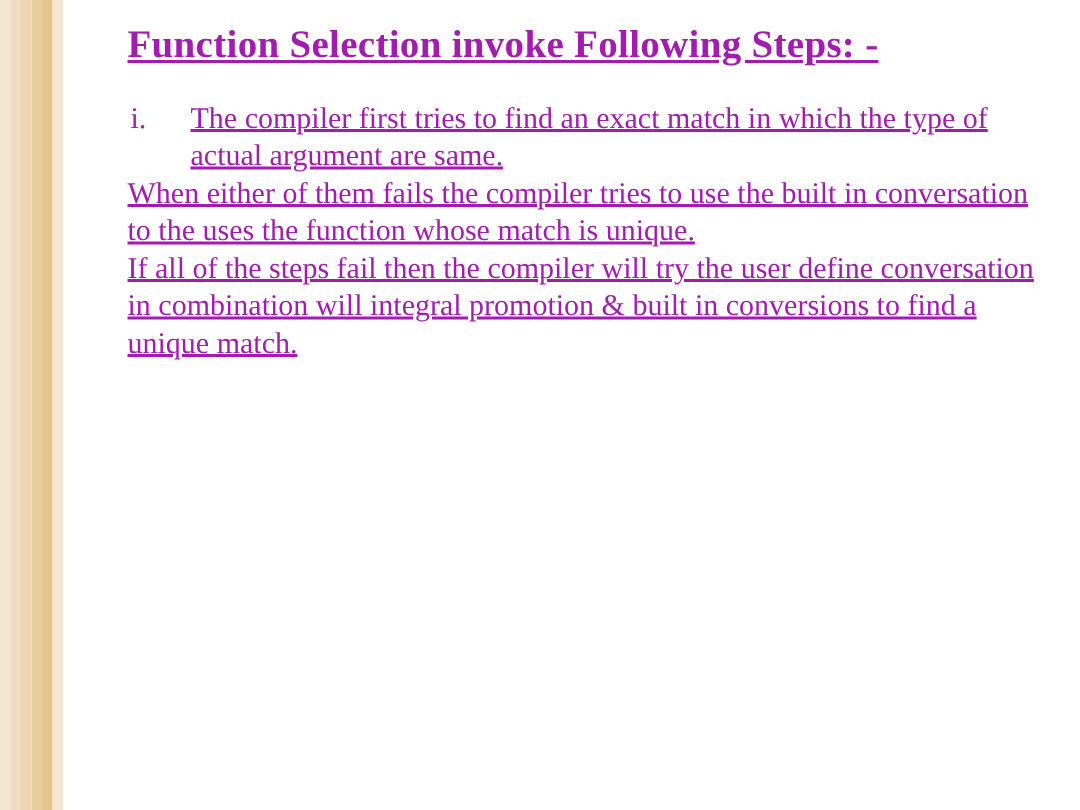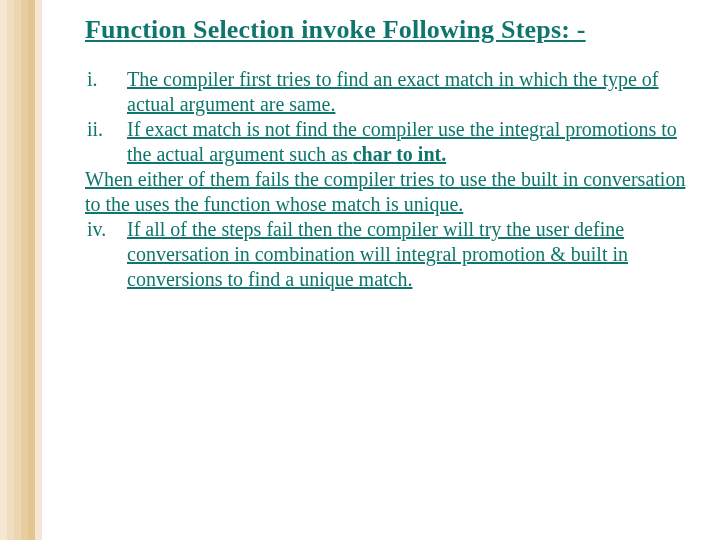--- a/index.html
+++ b/index.html
@@ -22,21 +22,21 @@
   .s2 { background: #f0ddc0; }
   .s3 { background: #ecd5b0; }
   .s4 { background: #e8cda0; }
   .s5 { background: #e4c590; }
   .s6 { background: #f4e6d0; }
   .content {
     position: absolute;
     left: 85px;
     top: 14px;
     right: 20px;
-    color: #0f766e;
+    color: #a21caf;
   }
   .title {
     font-size: 26px;
     font-weight: bold;
     text-decoration: underline;
     margin-bottom: 22px;
     line-height: 1.2;
     letter-spacing: 0.2px;
   }
   .list {
@@ -75,28 +75,23 @@
 <div class="content">
   <div class="title">Function Selection invoke Following Steps: -</div>
 
   <div class="list">
 
     <div class="row">
       <div class="marker">i.</div>
       <div class="item-text"><span>The compiler first tries to find an exact match in which the type of actual argument are same.</span></div>
     </div>
 
-    <div class="row">
-      <div class="marker">ii.</div>
-      <div class="item-text"><span>If exact match is not find the compiler use the integral promotions to the actual argument such as </span><span class="bold">char to int.</span></div>
-    </div>
 
     <div class="row">
       <div class="item-text"><span>When either of them fails the compiler tries to use the built in conversation to the uses the function whose match is unique.</span></div>
     </div>
 
     <div class="row">
-      <div class="marker">iv.</div>
       <div class="item-text"><span>If all of the steps fail then the compiler will try the user define conversation in combination will integral promotion &amp; built in conversions to find a unique match.</span></div>
     </div>
 
   </div>
 </div>
 
 </body></html>

